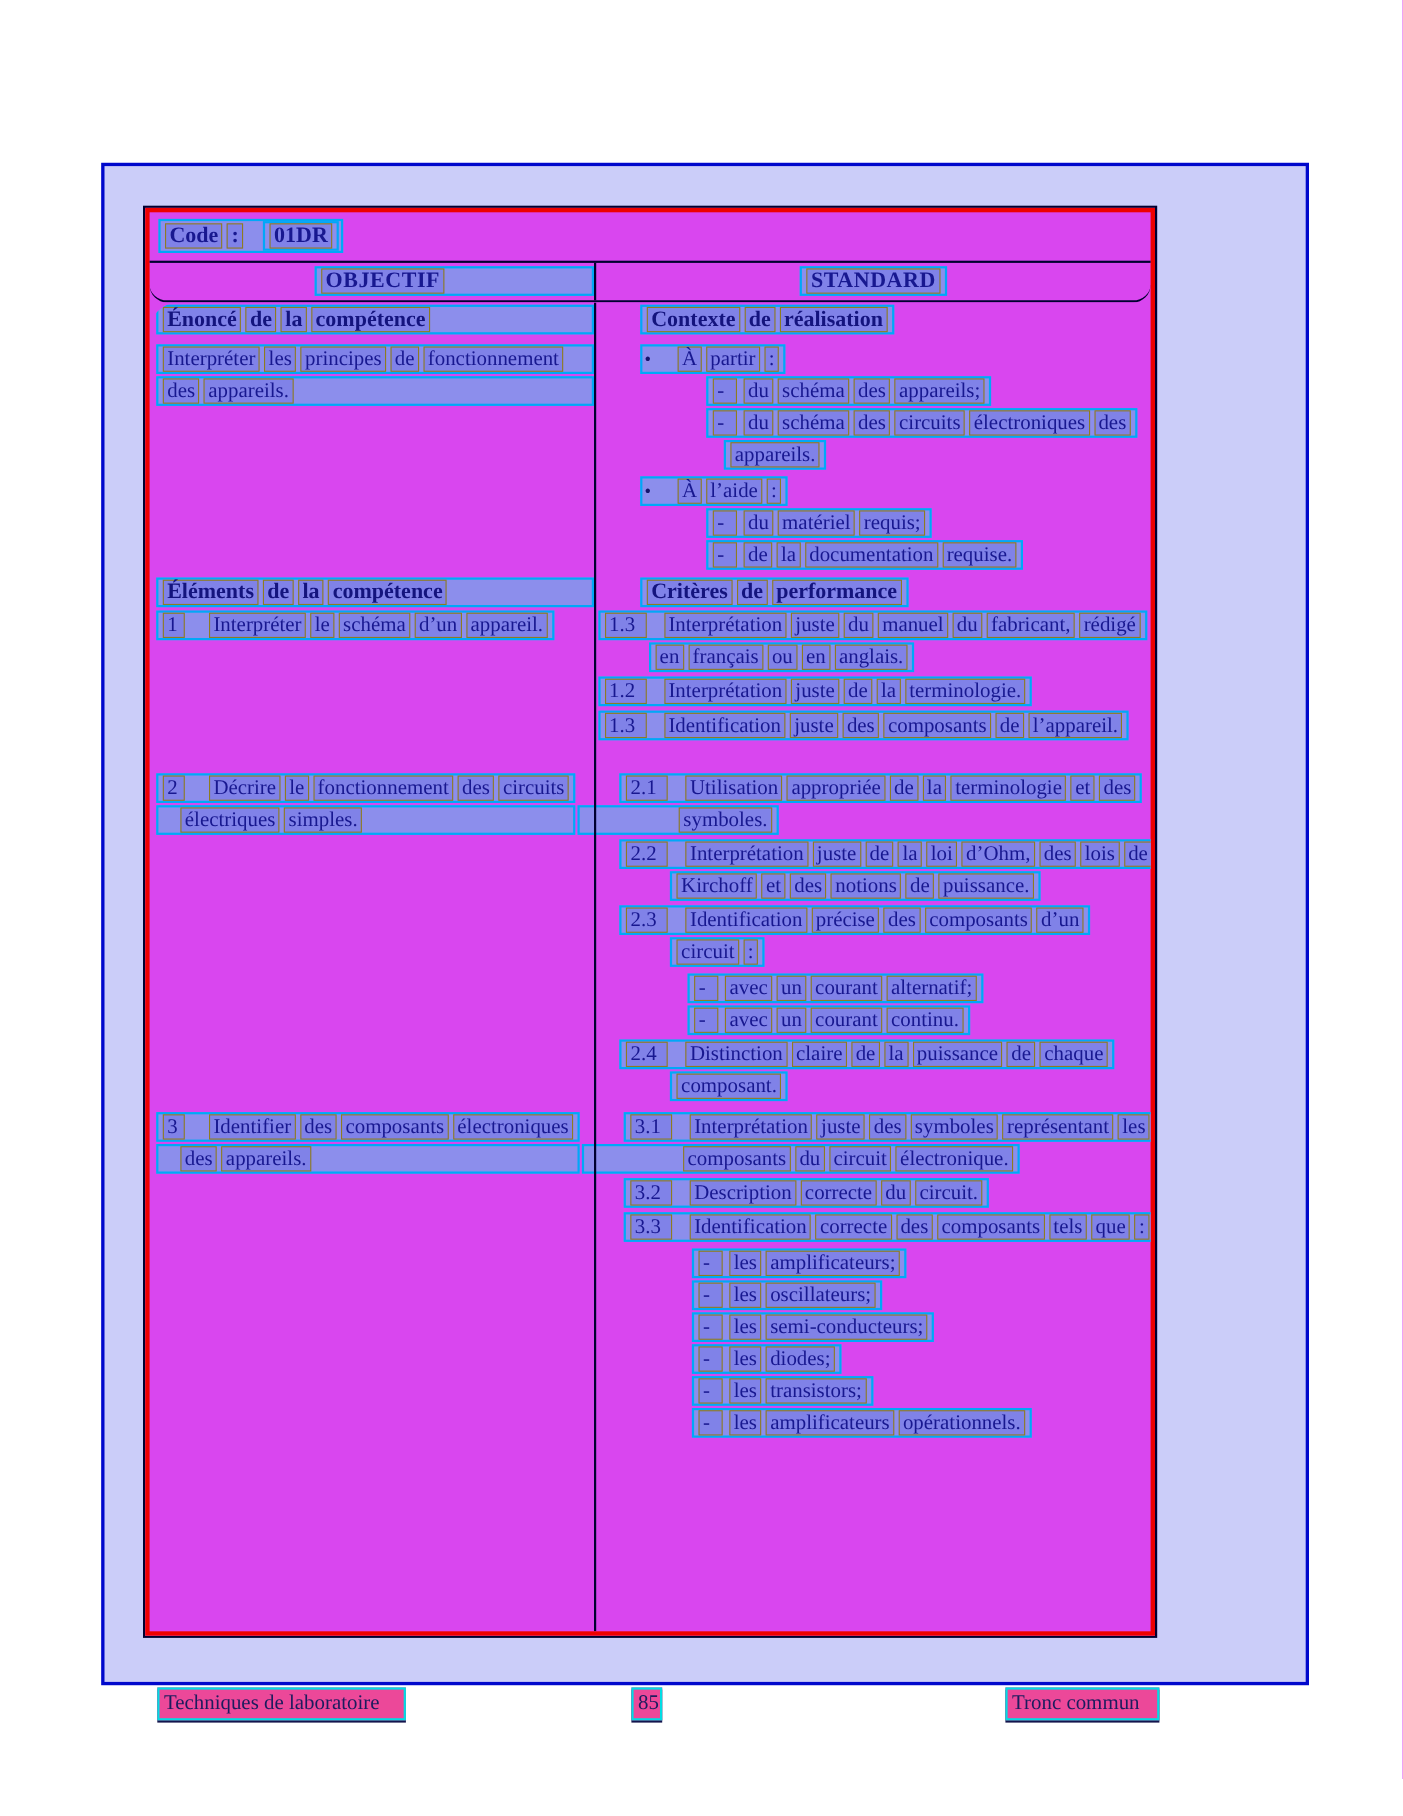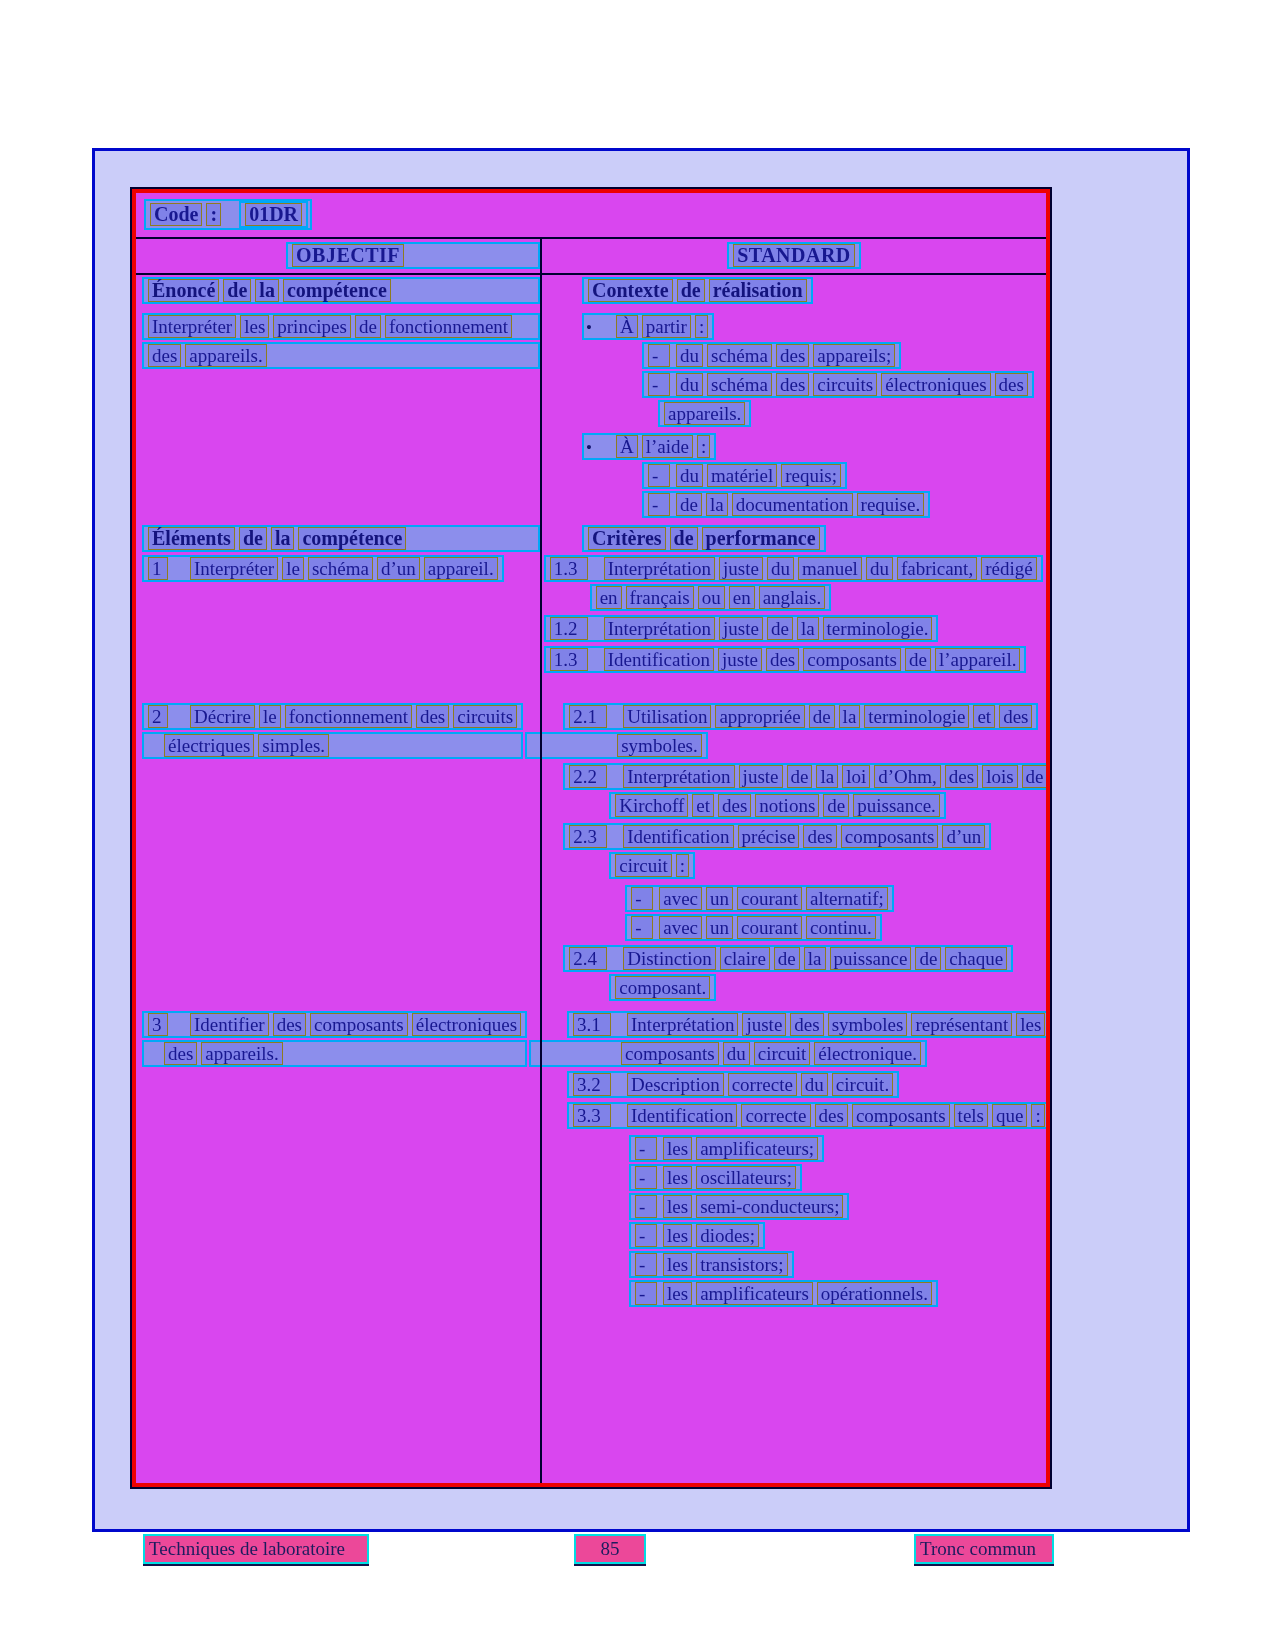--- a/index.html
+++ b/index.html
@@ -13,25 +13,25 @@
   }
   .tableframe{
     position:absolute;left:35px;top:36px;width:922px;height:1302px;
     border:2px solid #000030;box-sizing:border-box;
   }
   .redframe{
     width:100%;height:100%;box-sizing:border-box;border:4px solid #ee0000;
     background:#d946ef;display:flex;flex-direction:column;
   }
   .code-row{height:46px;border-bottom:2px solid #000030;display:flex;align-items:center;padding-left:8px;box-sizing:border-box;}
-  .hdr-row{height:36px;border-bottom:2px solid #000030;display:flex;box-sizing:border-box;}
+  .hdr-row{height:36px;border-bottom:2px solid #000030;display:flex;box-sizing:border-box;border-radius:16px;}
   .hcell{display:flex;align-items:center;}
   .hcell.hl{width:406px;box-sizing:border-box;border-right:2px solid #000030;justify-content:flex-end;}
   .hcell.hr{flex:1;justify-content:center;}
-  .tbody{flex:1;position:relative;display:flex;flex-direction:column;overflow:hidden;}
+  .tbody{flex:1;position:relative;display:flex;flex-direction:column;overflow:hidden;border-radius:26px;}
   .divider{position:absolute;left:404px;top:0;bottom:0;width:2px;background:#000030;}
   .trow{display:flex;}
   .row-s1{min-height:248px;}
   .row-h2{height:30px;}
   .row-r1{min-height:148px;}
   .row-r2{min-height:308px;}
   .row-r3{flex:1;}
   .cell-l{width:404px;box-sizing:border-box;padding:2px 0 0 6px;}
   .cell-r{flex:1;box-sizing:border-box;padding:2px 10px 0 0;margin-left:2px;}
 
@@ -71,21 +71,21 @@
   .bullet{width:28px;font-size:17px;color:#14146e;flex:none;}
 
   
   .fbox{
     position:absolute;top:1534px;height:30px;box-sizing:border-box;
     border:2px solid #00dde4;background:#ec4899;color:#1c1c5e;
     font-size:19px;line-height:26px;box-shadow:0 2px 0 #14144c;
     padding:0 4px;
   }
   .f-left{left:143px;width:226px;text-align:left;}
-  .f-mid{left:574px;width:72px;text-align:center;}
+  .f-mid{left:574px;width:28px;text-align:center;}
   .f-right{left:914px;width:140px;text-align:left;}
 </style>
 </head>
 <body>
 
 <div class="outer">
   <div class="tableframe">
     <div class="redframe">
 
       <div class="code-row">

